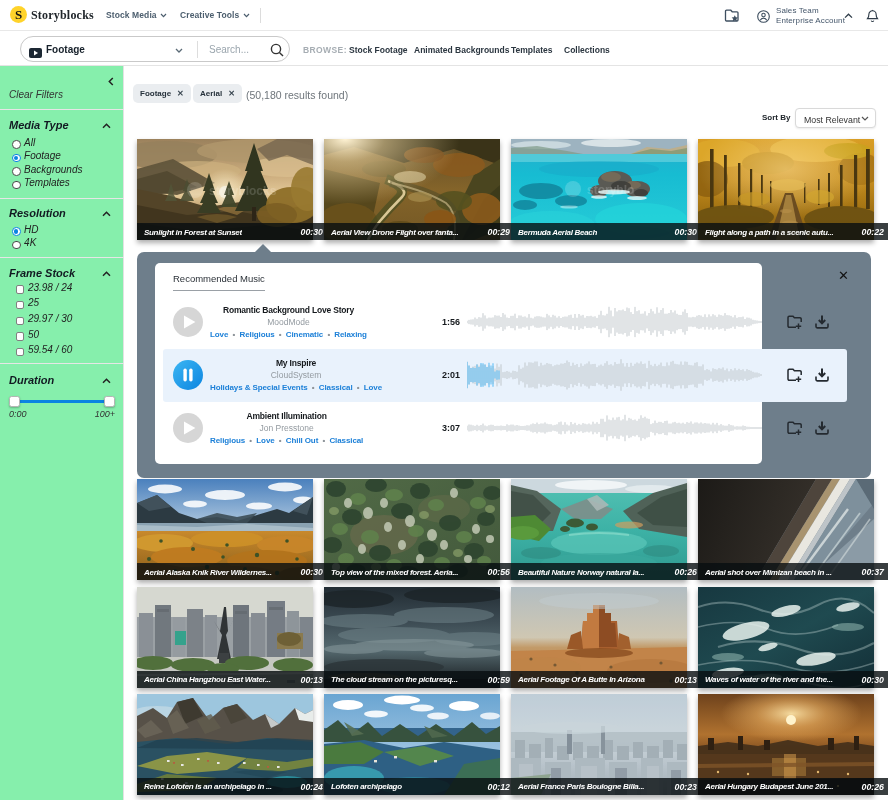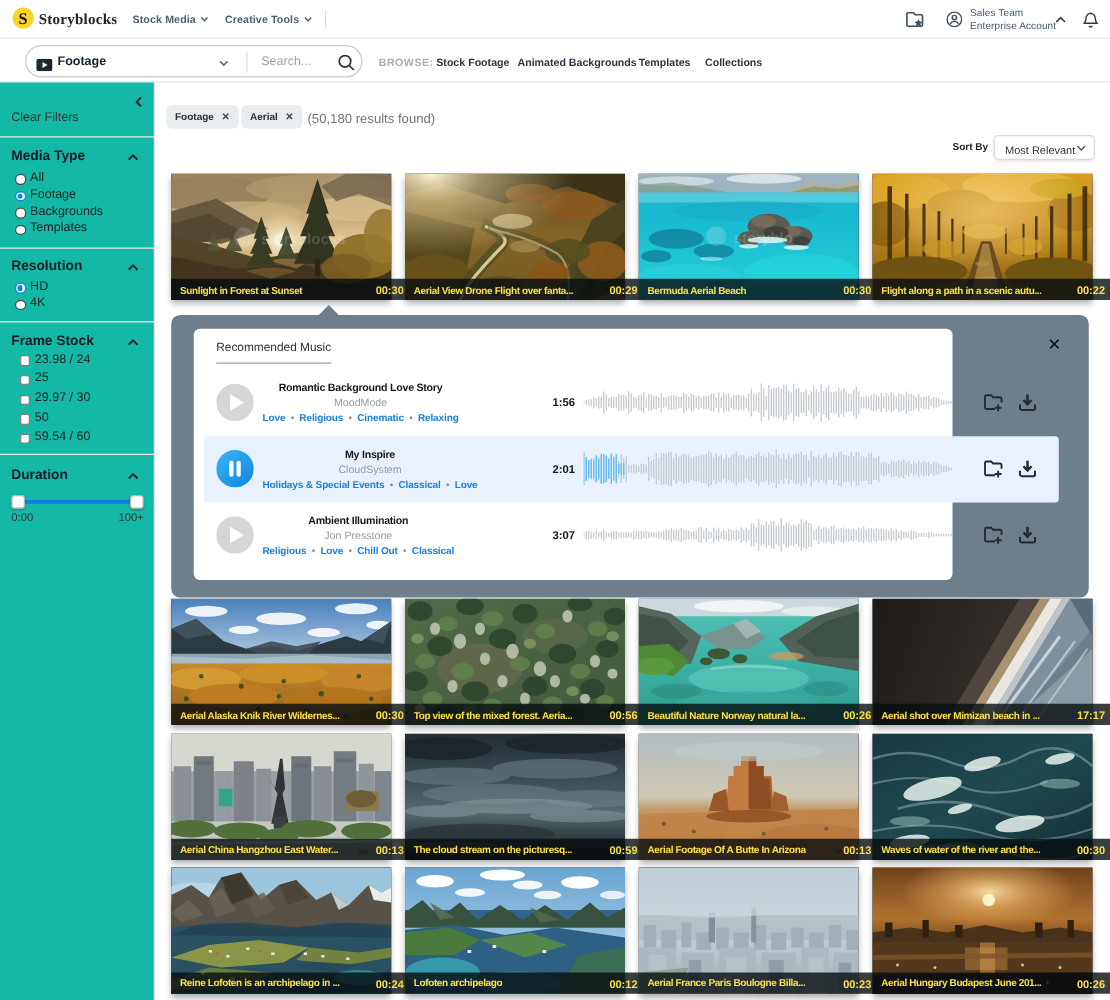--- a/index.html
+++ b/index.html
@@ -20,21 +20,21 @@
 #pill { position:absolute; left:20px; top:4px; width:270px; height:26px; border:1px solid #c9c9c9; border-radius:14px; background:#fff; }
 #pill .cami { position:absolute; left:8px; top:7px; }
 #pill .ft { position:absolute; left:25px; top:7px; font-weight:bold; font-size:10px; color:#16202a; }
 #pill .pdiv { position:absolute; left:176px; top:4px; width:1px; height:17px; background:#ddd; }
 #pill .ph { position:absolute; left:188px; top:7px; font-size:10px; color:#9aa5ad; }
 #pill .magi { position:absolute; left:249px; top:6px; }
 #browse { position:absolute; left:303px; top:13px; font-weight:bold; font-size:8.5px; color:#a6adb3; letter-spacing:.4px; }
 .blink { position:absolute; top:12.5px; font-weight:bold; font-size:8.5px; color:#2b3640; }
 #bl1 { left:349px; } #bl2 { left:414px; } #bl3 { left:511px; } #bl4 { left:564px; }
 
-#sbar { position:absolute; left:0; top:66px; width:124px; height:734px; background:#14b8a6; border-right:1px solid #e2e2e2; }
+#sbar { position:absolute; left:0; top:66px; width:124px; height:734px; background:#86efac; border-right:1px solid #e2e2e2;font-style:italic; }
 #collapse { position:absolute; left:108px; top:11px; line-height:0; }
 #clearf { position:absolute; left:9px; top:23px; font-size:10px; color:#333; }
 .sdiv { position:absolute; left:0; width:124px; height:1px; background:#e6e6e6; }
 .shead { position:absolute; left:9px; font-weight:bold; font-size:11px; color:#121a22; }
 .scaret { position:absolute; left:102px; width:9px; height:6px; line-height:0; }
 .opt { position:absolute; left:12px; font-size:10px; color:#222; }
 .opt .lbl { position:relative; top:-1.5px; margin-left:3.5px; }
 .radio { display:inline-block; width:8.6px; height:8.6px; border:1.5px solid #4a4a4a; border-radius:50%; background:#fff; vertical-align:middle; }
 .radio.sel { border-color:#0b83e2; position:relative; }
 .radio.sel::after { content:""; position:absolute; left:1.3px; top:1.3px; width:4.2px; height:4.2px; border-radius:50%; background:#0b83e2; }
@@ -47,21 +47,21 @@
 .chip { position:absolute; top:84px; height:19px; background:#eaedf0; border-radius:5px; font-weight:bold; font-size:8px; color:#27323c; line-height:19px; padding:0 7px; }
 .chip .x { font-weight:bold; color:#394650; margin-left:6px; font-size:8px; }
 #results { position:absolute; left:246px; top:88.5px; font-size:10.5px; color:#6e757b; }
 
 #sortlbl { position:absolute; left:762px; top:113px; font-weight:bold; font-size:8px; color:#20262c; }
 #sortbox { position:absolute; left:795px; top:108px; width:81px; height:20px; background:#fff; border:1px solid #d9d9d9; border-radius:4px; box-shadow:0 1px 2px rgba(0,0,0,.08); }
 #sortbox .st { position:absolute; left:8px; top:5.5px; font-size:8.8px; color:#333; }
 
 .tile { position:absolute; width:176px; height:101px; box-shadow:0 3px 5px rgba(0,0,0,.32); background:#222; }
 .tile svg { display:block; }
-.cap { position:absolute; left:0; bottom:0; width:192px; height:17px; background:rgba(8,14,16,.8); color:#fde047; }
+.cap { position:absolute; left:0; bottom:0; width:192px; height:17px; background:rgba(8,14,16,.8); color:#ffffff;font-style:italic; }
 .ct { position:absolute; left:7px; top:4.5px; font-weight:bold; font-size:8px; letter-spacing:-.3px; white-space:nowrap; max-width:131px; overflow:hidden; }
 .cd { position:absolute; right:6px; top:4px; font-weight:bold; font-size:8.8px; }
 
 #mpanel { position:absolute; left:137px; top:252px; width:734px; height:226px; background:#6e7e8b; border-radius:7px; }
 #mnotch { position:absolute; left:255px; top:244px; width:0; height:0; border-left:8px solid transparent; border-right:8px solid transparent; border-bottom:8px solid #6e7e8b; }
 #mcard { position:absolute; left:155px; top:263px; width:607px; height:201px; background:#fff; border-radius:5px;text-align:center; }
 #mhead { position:absolute; left:18px; top:10px; font-size:9.5px; color:#2b3138; padding-bottom:6px; border-bottom:1px solid #9aa0a6; }
 #mclose { position:absolute; left:683px; top:5px; font-size:13px; color:#111; }
 .mrow { position:absolute; left:8px; width:684px; height:53px; }
 .mrow.hl { background:#e9f2fc; border-radius:3px; }
@@ -580,21 +580,21 @@
 <path d="M152 0 L158 0 L96 101 L90 101 Z" fill="#c6ccce" opacity=".9"></path>
 <path d="M158 0 L176 0 L176 24 L110 101 L96 101 Z" fill="#7e909c"></path>
 <path d="M158 0 L176 0 L176 30 Z" fill="#5a6a76"></path>
 <path d="M176 40 L176 101 L108 101 Z" fill="#8e9ea8" opacity=".9"></path>
 <path d="M150 30 L104 92" stroke="#dde4e4" stroke-width="2.4" opacity=".8" fill="none"></path>
 <path d="M162 34 L118 94" stroke="#cdd8da" stroke-width="1.8" opacity=".7" fill="none"></path>
 <path d="M172 40 L132 96" stroke="#d6dede" stroke-width="1.6" opacity=".6" fill="none"></path>
 </svg>
       <div class="cap">
         <span class="ct">Aerial shot over Mimizan beach in ...</span>
-        <span class="cd">17:17</span>
+        <span class="cd">00:37</span>
       </div>
     </div>
 <div class="tile" style="left:137px;top:586.5px">
       <svg viewBox="0 0 176 101" width="176" height="101" preserveAspectRatio="none">
 <rect width="176" height="101" fill="#c6c8c2"></rect>
 <rect y="0" width="176" height="30" fill="#d6d8d0"></rect>
 <g>
           <rect x="0" y="30" width="176" height="40" fill="#9aa0a4"></rect>
           <rect x="2" y="26" width="14" height="44" fill="#8a9096"></rect>
           <rect x="18" y="18" width="16" height="52" fill="#71787e"></rect>

